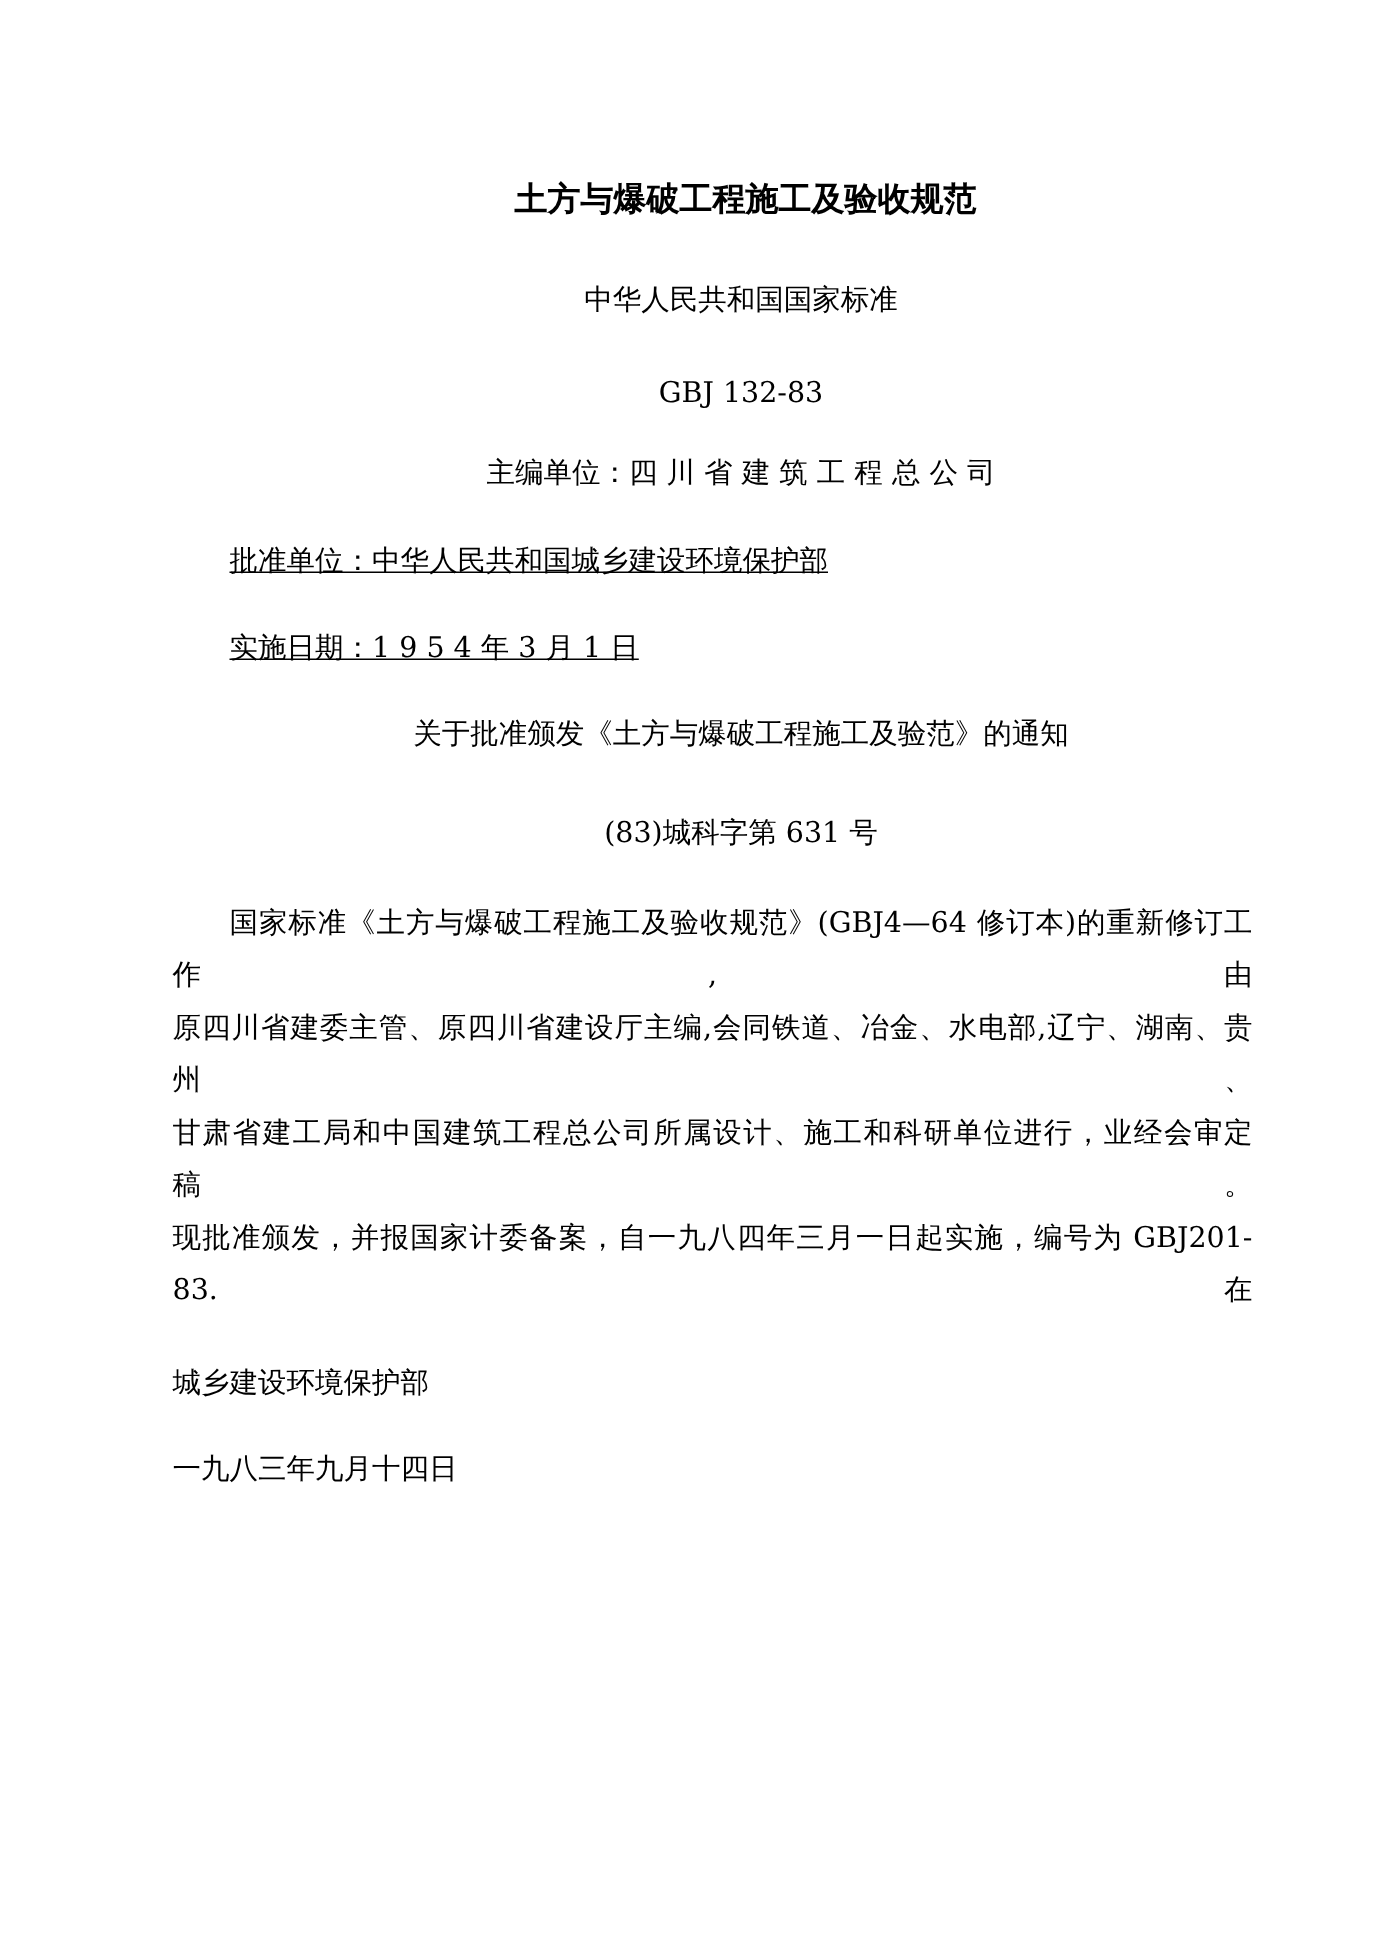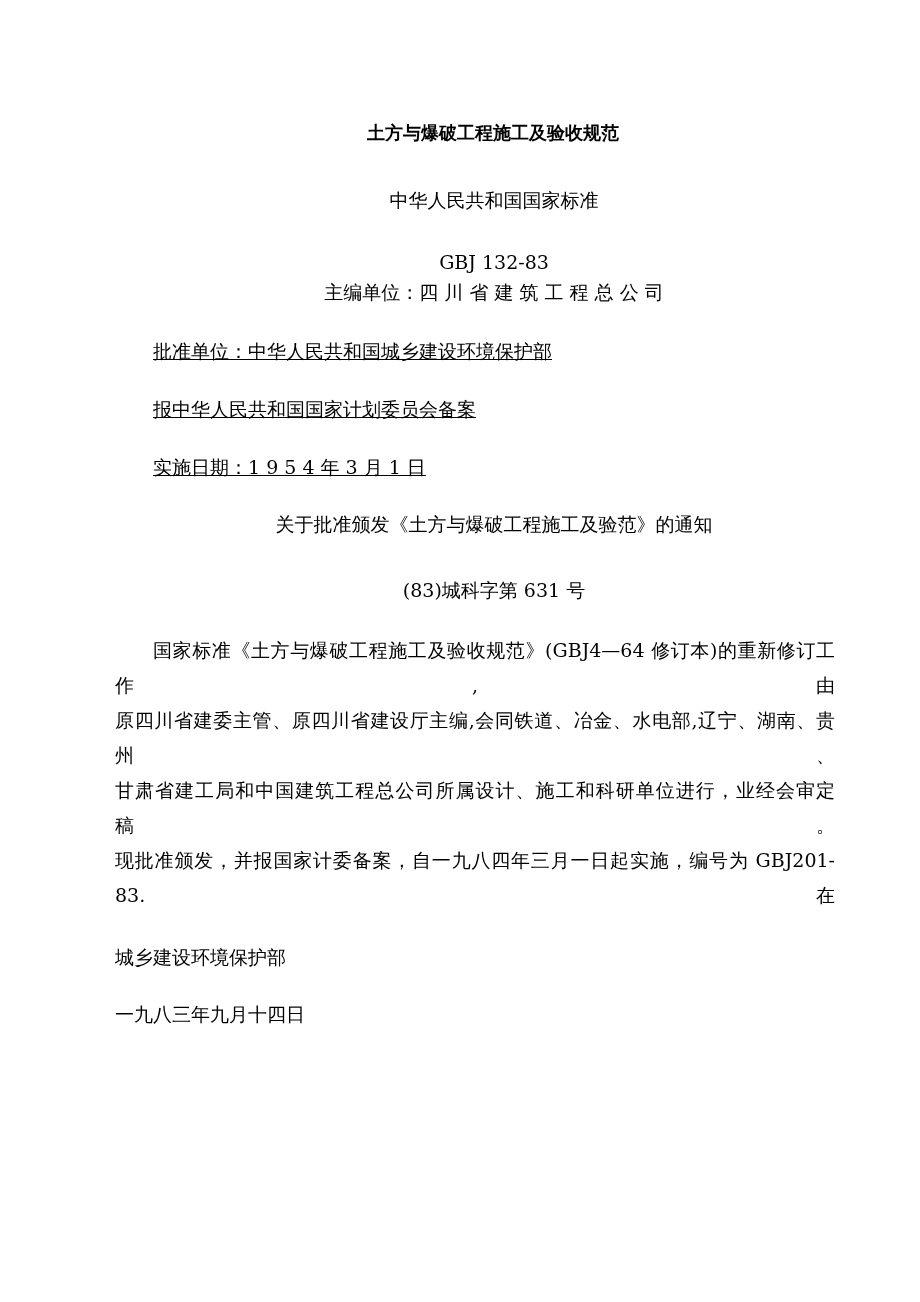--- a/index.html
+++ b/index.html
@@ -17,28 +17,28 @@
   }
   .line { margin: 0; line-height: 30px; white-space: pre-wrap; }
   .center { text-align: center; text-indent: 2em; }
   .indent { text-indent: 2em; text-decoration: underline; }
   .right  { text-align: left; }
   .title {
     margin: 0;
     line-height: 30px;
     font-family: Liberation Sans, sans-serif;
     font-weight: bold;
-    font-size: 18px;
+    font-size: 22px;
     text-align: center;
     text-indent: 2em;
   }
   .mt-l2  { margin-top: 37px; }
   .mt-l3  { margin-top: 28px; }
   .mt-l4  { margin-top: 32px; }
-  .mt-l5  { }
+  .mt-l5  { margin-top: 23px; }
   .mt-l6  { margin-top: 29px; }
   .mt-l7  { margin-top: 28px; }
   .mt-l8  { margin-top: 28px; }
   .mt-l9  { margin-top: 27px; }
   .mt-l10 { margin-top: 36px; }
   .body-para { margin-top: 28px; }
   .jline {
     margin: 0;
     line-height: 35px;
     text-align: justify;
@@ -58,21 +58,20 @@
 
   <p class="line center mt-l2">中华人民共和国国家标准</p>
 
 
   <p class="line center mt-l4">GBJ 132-83</p>
 
   <p class="line center mt-l5">主编单位：四 川 省 建 筑 工 程 总 公 司</p>
 
   <p class="line indent mt-l6">批准单位：中华人民共和国城乡建设环境保护部</p>
 
-  <p class="line indent mt-l7">报中华人民共和国国家计划委员会备案</p>
 
   <p class="line indent mt-l8">实施日期：1 9 5 4 年 3 月 1 日</p>
 
   <p class="line center mt-l9">关于批准颁发《土方与爆破工程施工及验范》的通知</p>
 
   <p class="line center mt-l10">(83)城科字第 631 号</p>
 
   <div class="body-para">
     <div class="jline first">国家标准《土方与爆破工程施工及验收规范》(GBJ4—64 修订本)的重新修订工作,由</div>
     <div class="jline">原四川省建委主管、原四川省建设厅主编,会同铁道、冶金、水电部,辽宁、湖南、贵州、</div>

